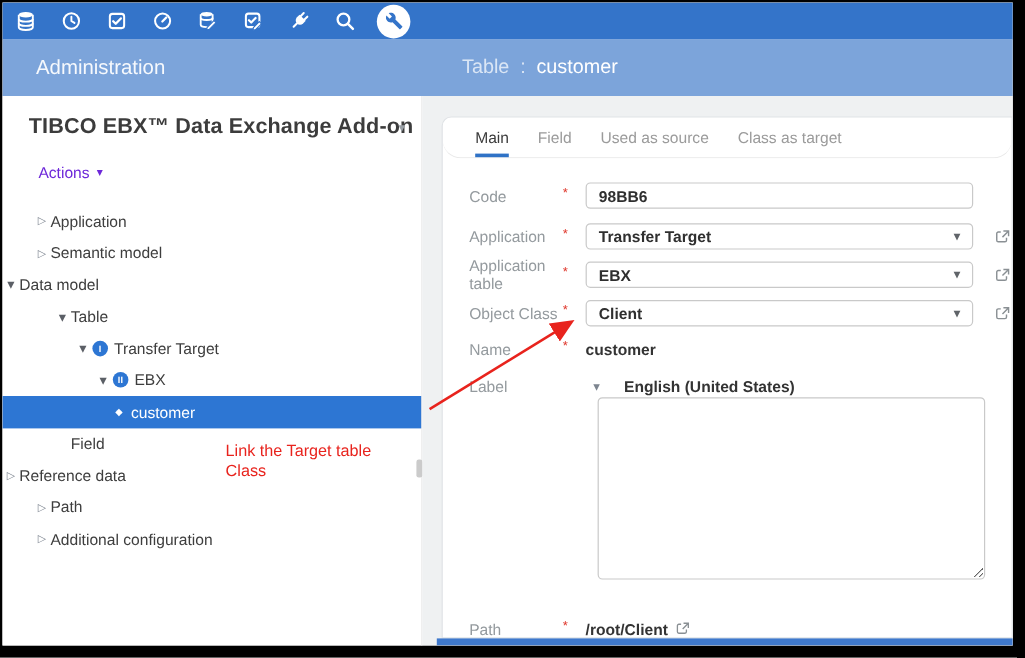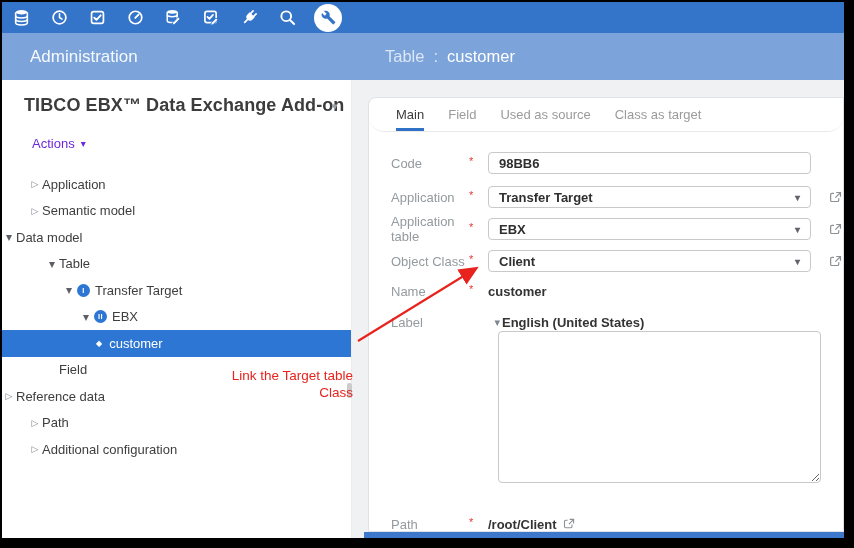--- a/index.html
+++ b/index.html
@@ -39,21 +39,21 @@
   .ar-c{font-size:9px;} .ar-c::before{content:"▷";}
   .ar-e{font-size:12px;color:#5b5f66;} .ar-e::before{content:"▾";}
   .ar-n::before{content:"";}
   .badge{width:13px;height:13px;border-radius:50%;background:#2d76d3;color:#fff;font-size:7.5px;font-weight:700;display:inline-flex;align-items:center;justify-content:center;margin:0 5px 0 1px;flex:none;letter-spacing:.3px;}
   .diamond{font-size:8px;margin-right:7px;}
   .diamond::before{content:"◆";}
   .trow.selected{background:#2d76d3;color:#fff;}
   .sb-scroll{position:absolute;left:345px;top:303px;width:5px;height:15px;background:#cbcbcb;border-radius:2px;cursor:pointer;}
 
   
-  .note{position:absolute;left:186px;top:287px;width:165px;text-align:right;font-size:13.5px;line-height:17px;color:#e8231d;z-index:5;}
+  .note{position:absolute;left:186px;top:287px;width:165px;text-align:left;font-size:13.5px;line-height:17px;color:#e8231d;z-index:5;}
   .note span{display:block;}
   .arrow-overlay{position:absolute;left:0;top:0;width:100%;height:100%;pointer-events:none;z-index:6;}
 
   
   .tabs{position:absolute;left:0;top:0;right:0;height:33px;border-bottom:1px solid #e9e9e9;display:flex;align-items:stretch;padding-left:27px;gap:24px;border-radius:15px;}
   .tab{font-size:13px;color:#9b9b9b;display:flex;align-items:center;border-bottom:3px solid transparent;box-sizing:border-box;padding-top:2px;cursor:pointer;}
   .tab.active{color:#3c3c3c;border-bottom-color:#2f72c6;}
 
   
   .frow{position:absolute;left:22px;display:flex;align-items:center;height:22px;}
@@ -62,21 +62,21 @@
   .tinput{width:323px;height:22px;box-sizing:border-box;border:1px solid #c9c9c9;border-radius:4px;padding:0 10px;font-size:13px;font-weight:600;color:#2f2f2f;font-family:"Liberation Sans",sans-serif;background:#fff;}
   .select{width:323px;height:22px;box-sizing:border-box;border:1px solid #c9c9c9;border-radius:4px;padding:0 10px;display:flex;align-items:center;justify-content:space-between;font-size:13px;font-weight:600;color:#2f2f2f;cursor:pointer;background:#fff;}
   .sel-caret{color:#606469;font-size:10px;}
   .sel-caret::before{content:"▾";}
   .extlink{margin-left:18px;flex:none;cursor:pointer;display:inline-flex;}
   .extlink svg{width:13px;height:13px;display:block;}
   .fvalue{font-size:13px;font-weight:600;color:#333;}
   .loc-ar{width:12px;flex:none;color:#7d8590;}
   .loc-e{font-size:11px;} .loc-e::before{content:"▾";}
   .loc-c{font-size:9px;} .loc-c::before{content:"▷";}
-  .locale-head{position:absolute;left:119px;display:flex;align-items:center;height:22px;gap:2px;text-align:right;}
+  .locale-head{position:absolute;left:119px;display:flex;align-items:center;height:22px;gap:20px;text-align:right;}
   .ftextarea{position:absolute;left:129px;top:233px;width:323px;height:152px;box-sizing:border-box;border:1px solid #c9c9c9;border-radius:4px;resize:both;font-family:"Liberation Sans",sans-serif;font-size:13px;padding:4px 6px;}
   .path-ico{margin-left:6px;display:inline-flex;cursor:pointer;}
   .path-ico svg{width:12px;height:12px;display:block;}
 </style>
 </head>
 <body>
 
 <div class="frame">
 
   <div class="toolbar">

